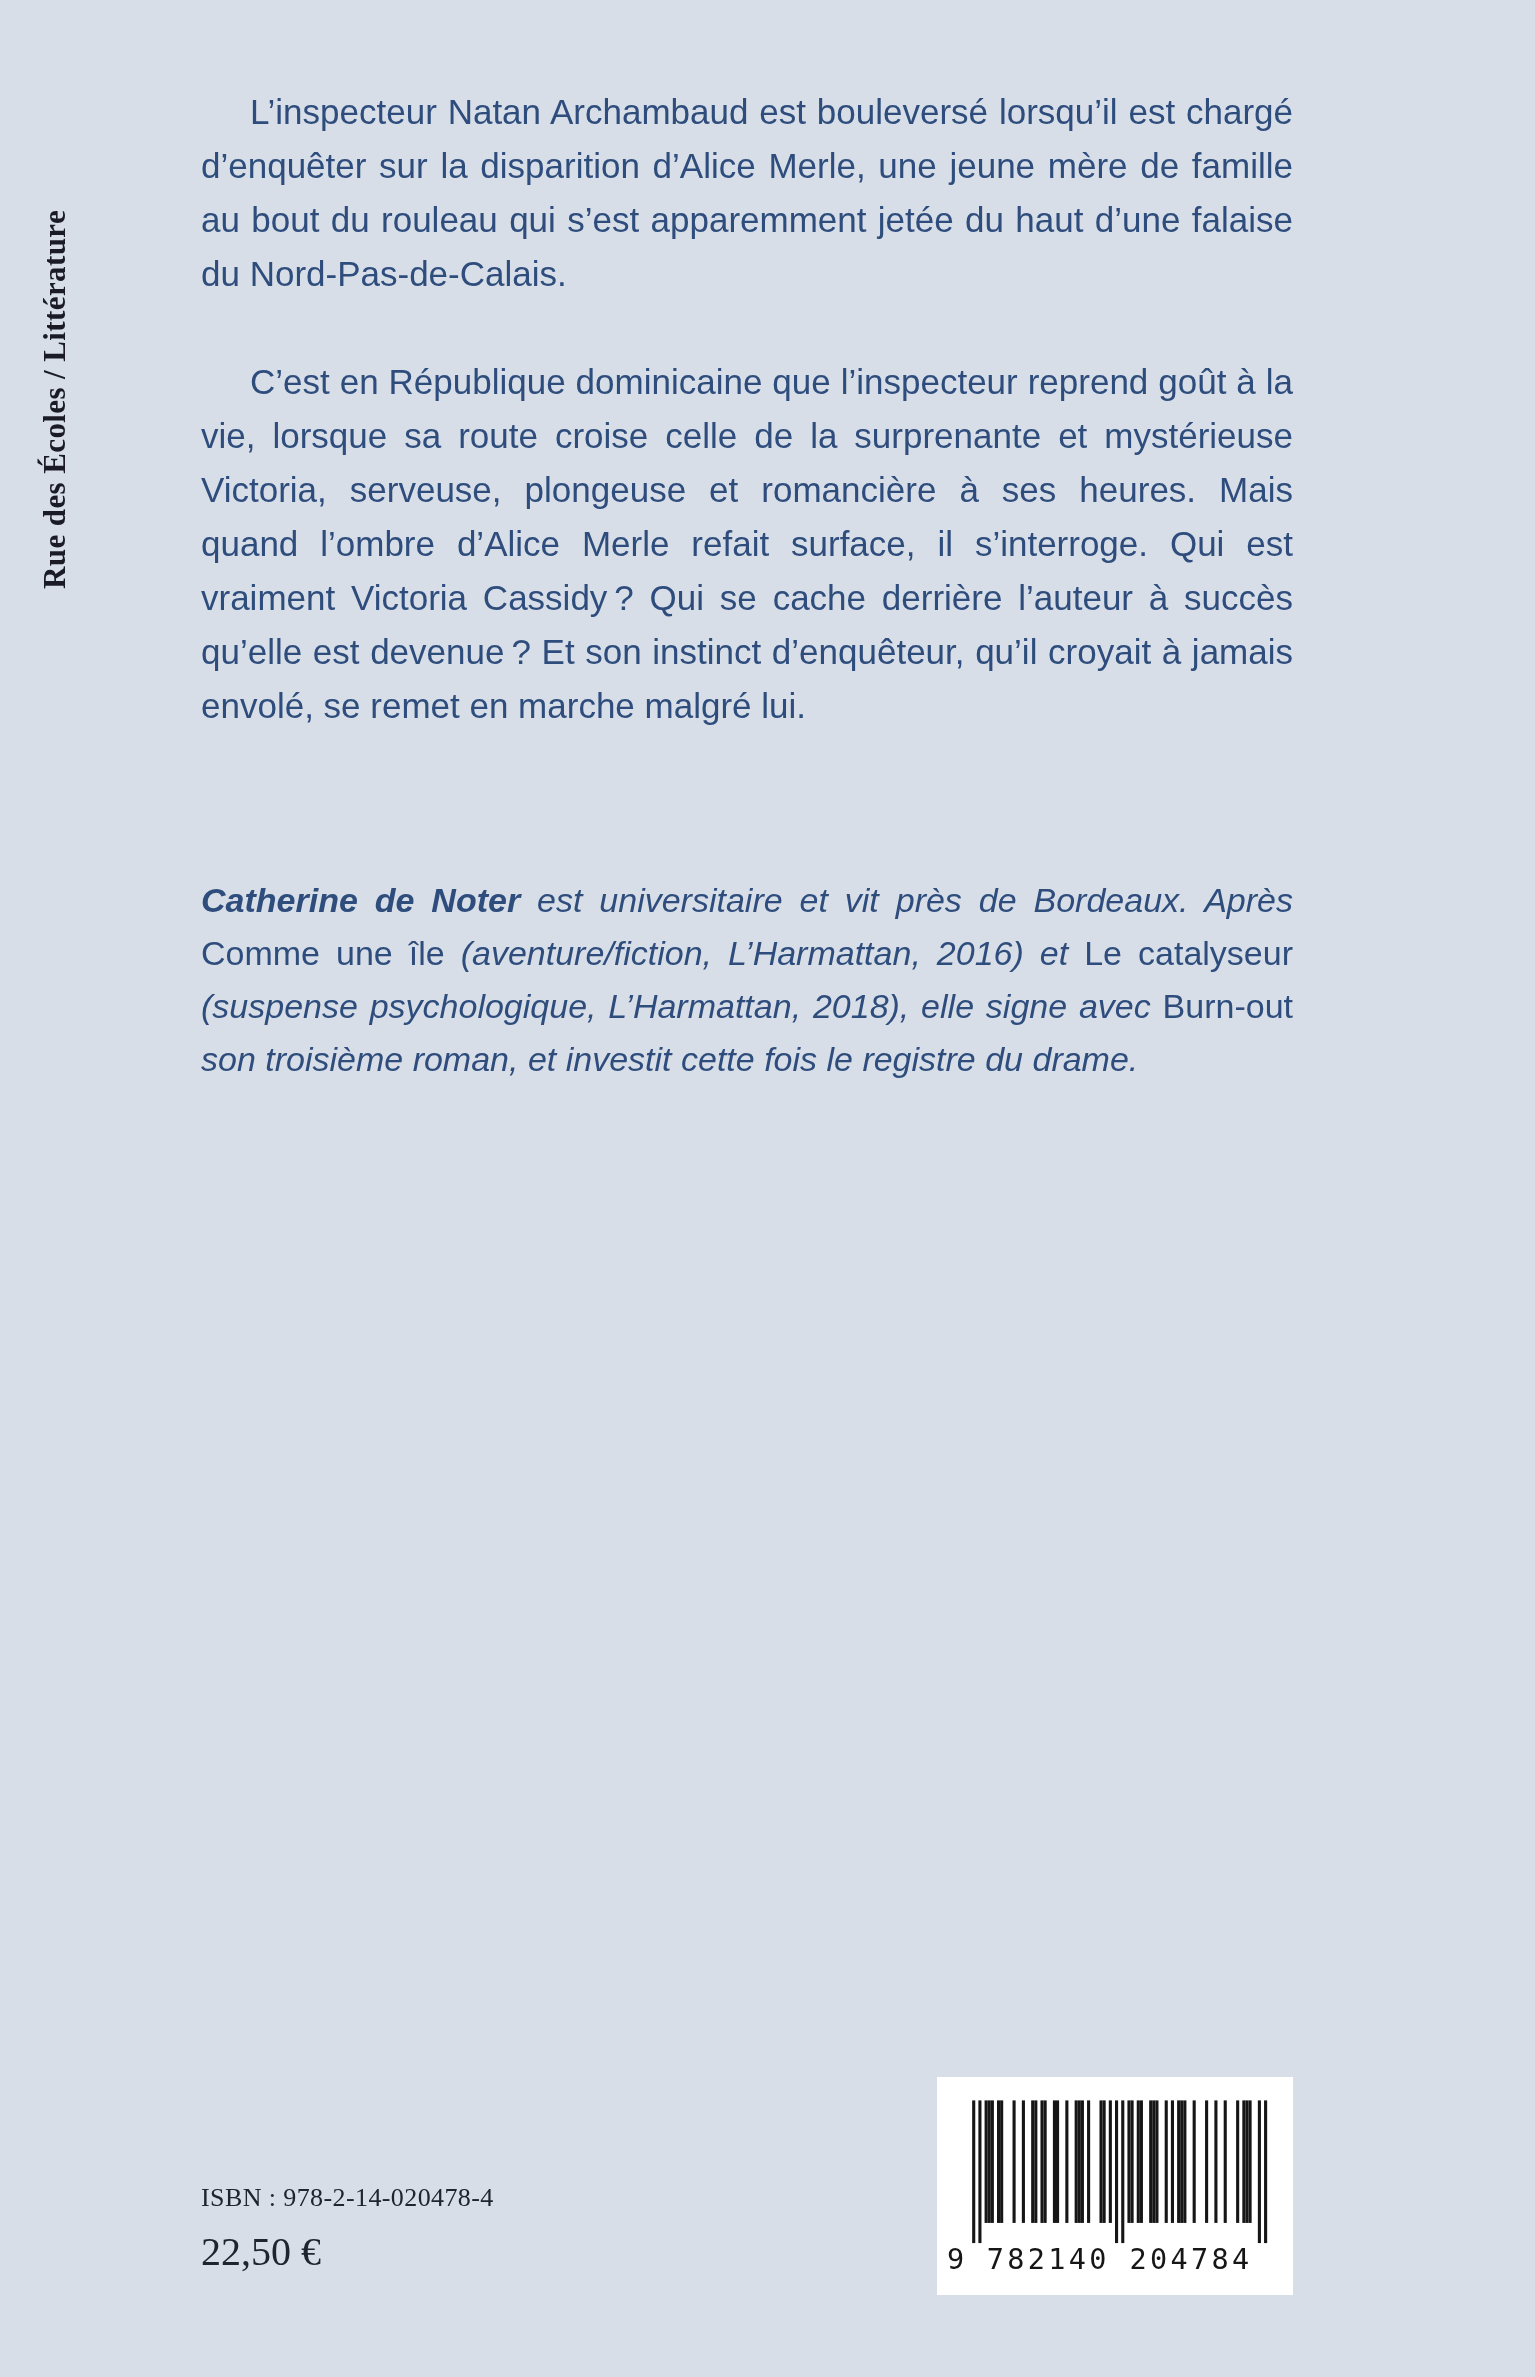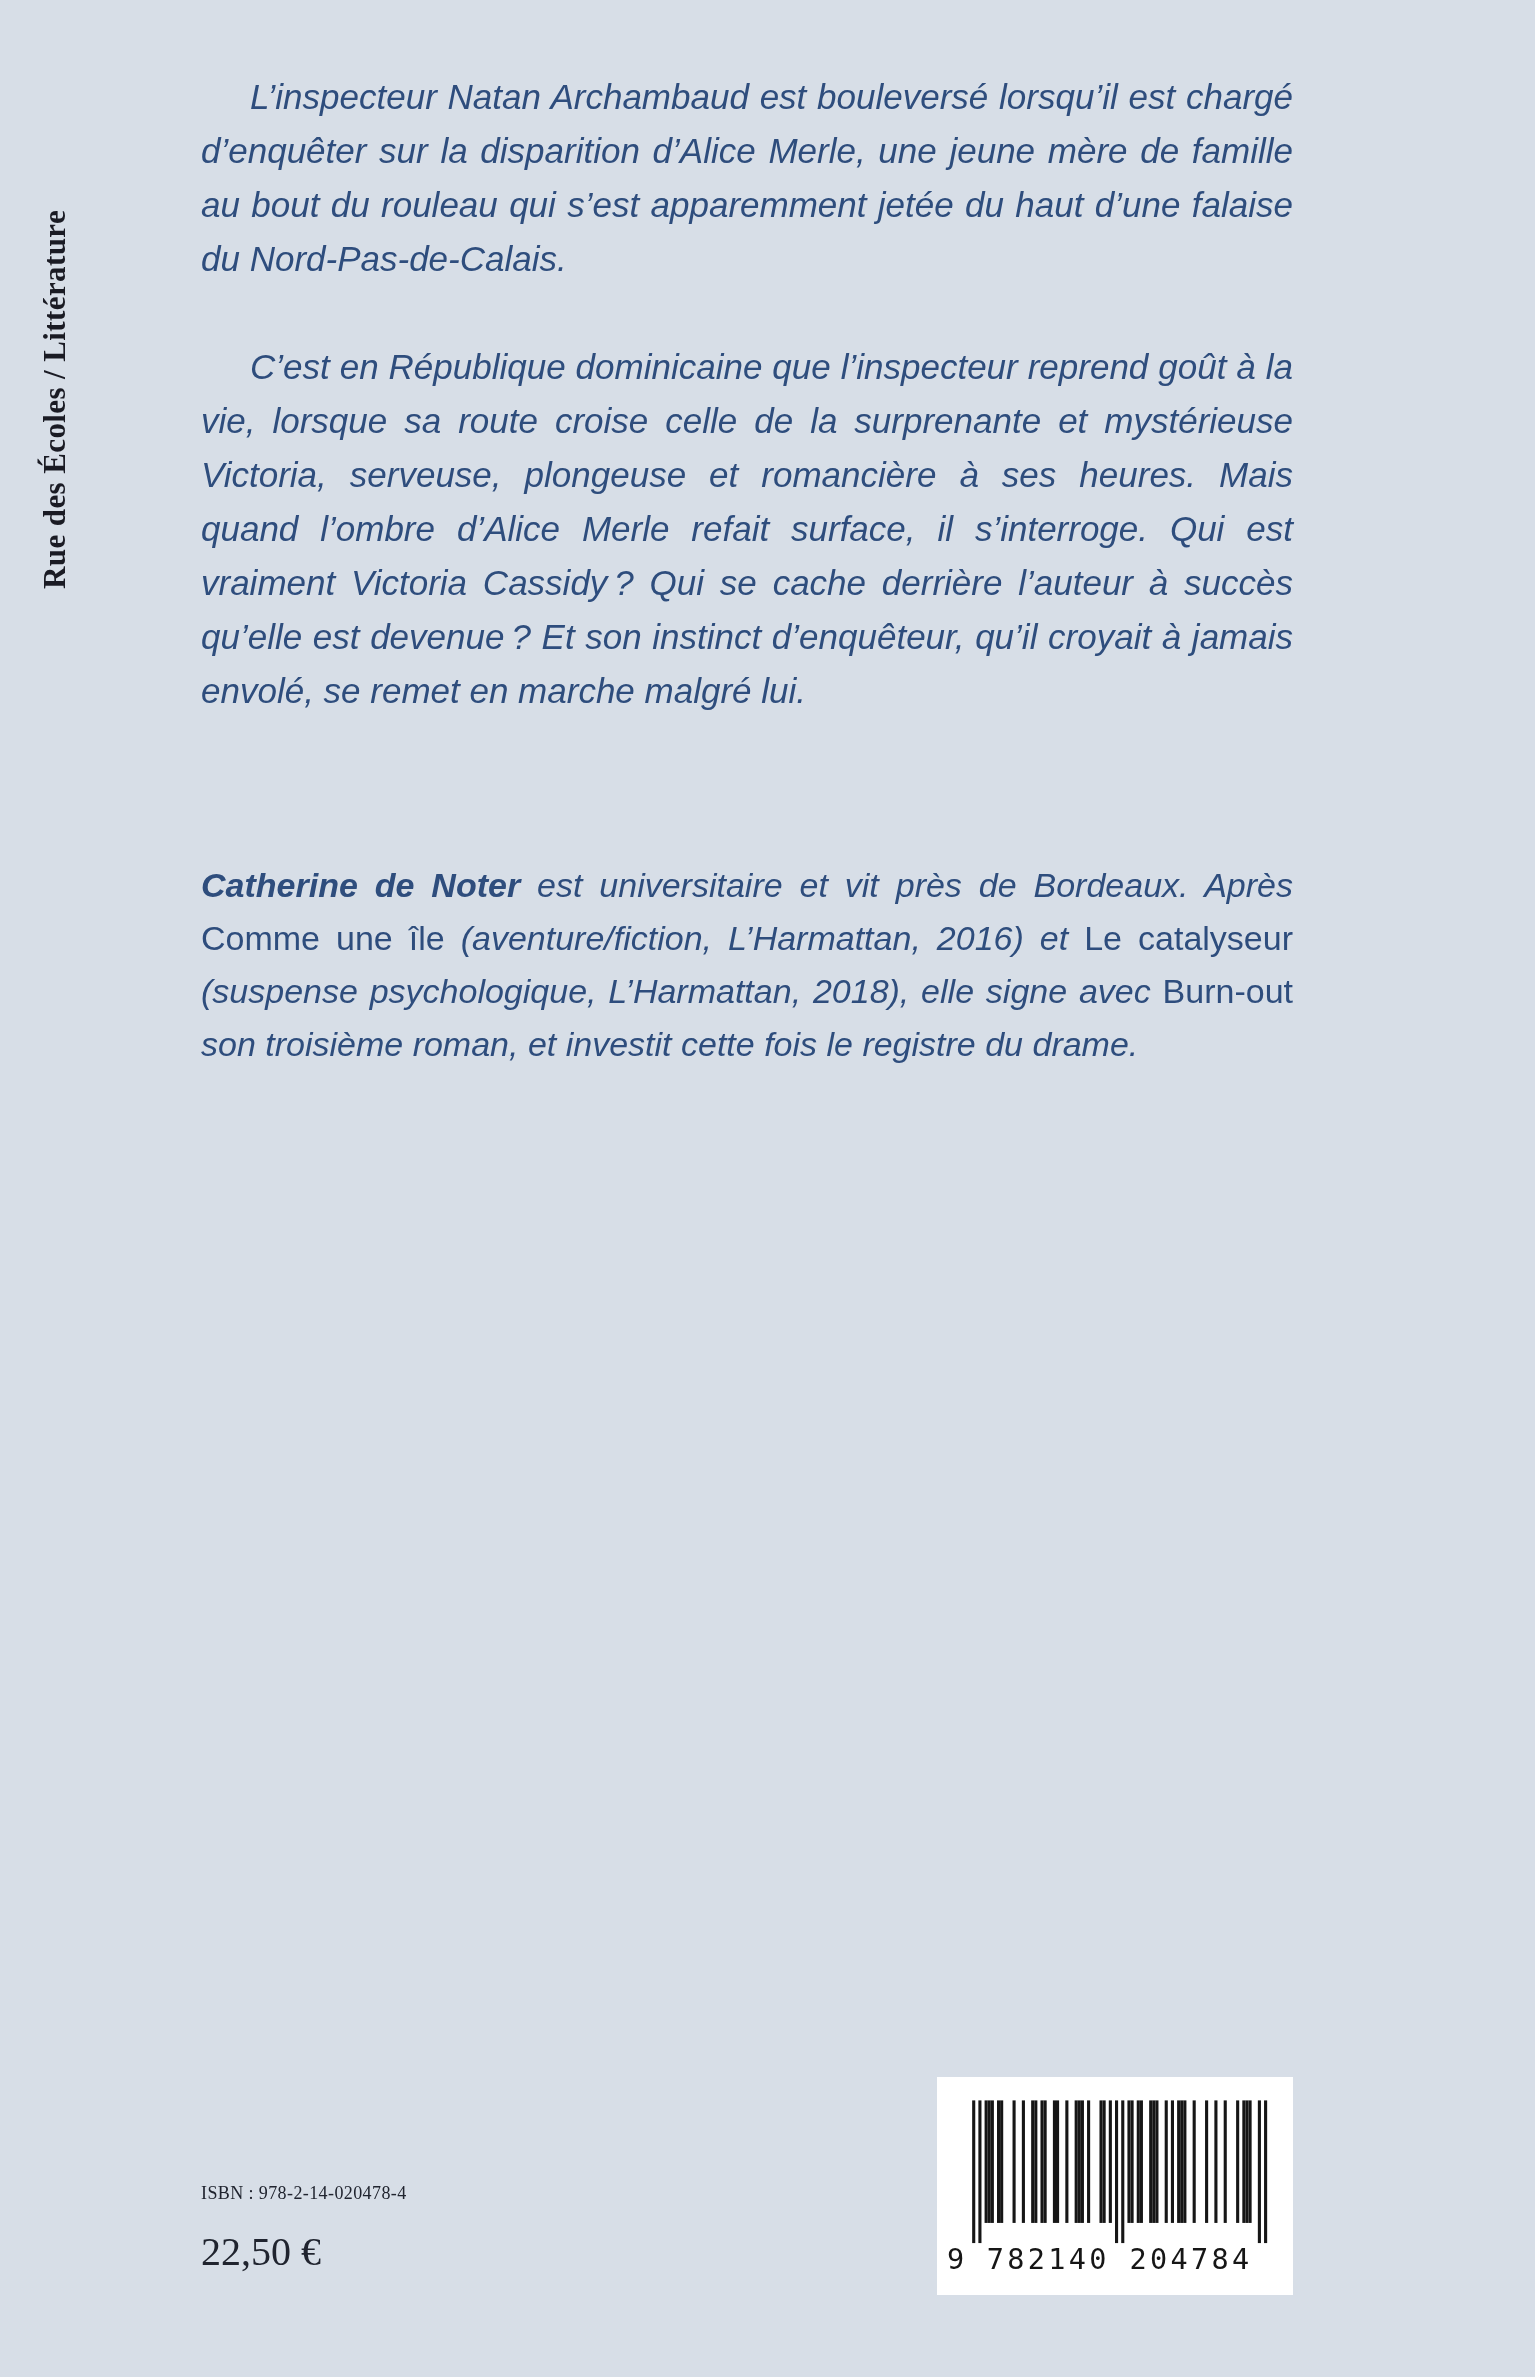--- a/index.html
+++ b/index.html
@@ -22,36 +22,36 @@
     letter-spacing:0.4px;
     color:#1a1b24;
   }
   
   .text-block{
     position:absolute;left:201px;top:69px;width:1092px;
     color:#2e4d7d;
     font-size:35px;line-height:54px;
     text-align:justify;
   }
-  .text-block p{margin:1px 0 54px 0;text-indent:49px;font-style:italic;}
+  .text-block p{margin:16px 0 54px 0;text-indent:49px;}
   
   .bio{
     margin-top:141px;
     font-style:italic;
     font-size:34px;line-height:53px;
     text-align:justify;
     text-indent:0;
   }
   .bio .name{font-weight:700;}
   .bio .rom{font-style:normal;}
   
   .isbn{
     position:absolute;left:201px;top:2183px;
     font-family:"Liberation Serif",serif;
-    font-size:18px;letter-spacing:0.4px;
+    font-size:26px;letter-spacing:0.4px;
     color:#20242f;
     text-align:right;
   }
   .price{
     position:absolute;left:201px;top:2228px;
     font-family:"Liberation Serif",serif;
     font-size:40px;
     color:#20242f;
   }
   .barcode-box{

